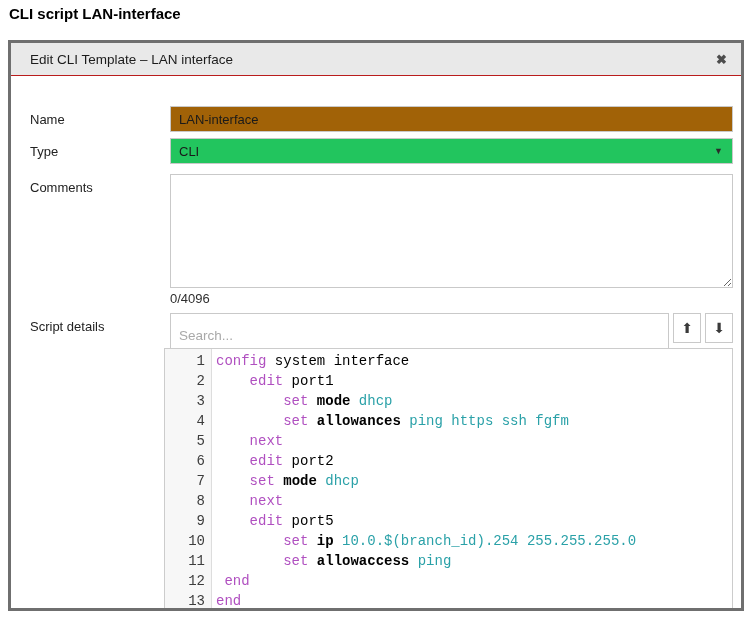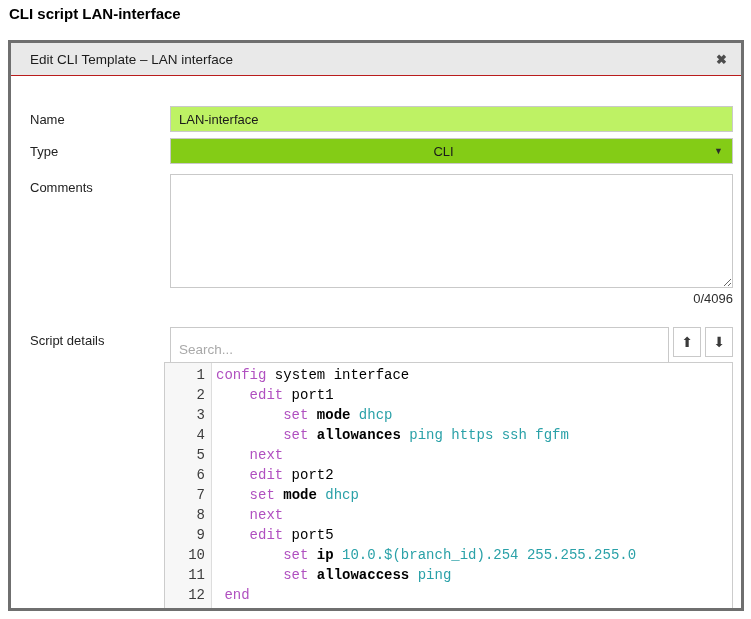--- a/index.html
+++ b/index.html
@@ -61,63 +61,61 @@
   .field-col { flex: 1; min-width: 0; }
   .text-input {
     width: 100%;
     height: 26px;
     border: 1px solid #c9c9c9;
     font-family: "Liberation Sans", sans-serif;
     font-size: 13px;
     color: #1a1a1a;
     padding: 0 8px;
     outline: none;
-    background: #bef264;
+    background: #a16207;
   }
   .row-gap6 { margin-top: 6px; }
   .row-gap7 { margin-top: 10px; }
   .select-wrap {
     position: relative;
     width: 100%; height: 26px;
     border: 1px solid #c9c9c9;
-    background: #84cc16;
+    background: #22c55e;
     font-size: 13px;
     color: #1a1a1a;
     display: flex;
     align-items: center;
     padding: 0 24px 0 8px;
     cursor: pointer;
-    justify-content: center;
   }
   .select-caret {
     position: absolute;
     right: 9px; top: 50%;
     transform: translateY(-54%);
     font-size: 9px;
     color: #2b2b2b;
   }
   .comments-area {
     width: 100%;
     height: 114px;
     border: 1px solid #c9c9c9;
     resize: both;
     font-family: "Liberation Sans", sans-serif;
     font-size: 13px;
     padding: 4px 6px;
     outline: none;
     display: block;
   }
   .char-counter {
-    text-align: right;
     font-size: 13px;
     color: #2e2e2e;
     margin-top: 3px;
     height: 17px;
   }
-  .script-row { margin-top: 19px; }
+  .script-row { margin-top: 5px; }
   .script-controls {
     display: flex;
     align-items: stretch;
     height: 30px;
   }
   .search-input {
     flex: 1;
     min-width: 0;
     height: 45px;
     border: 1px solid #c9c9c9;

